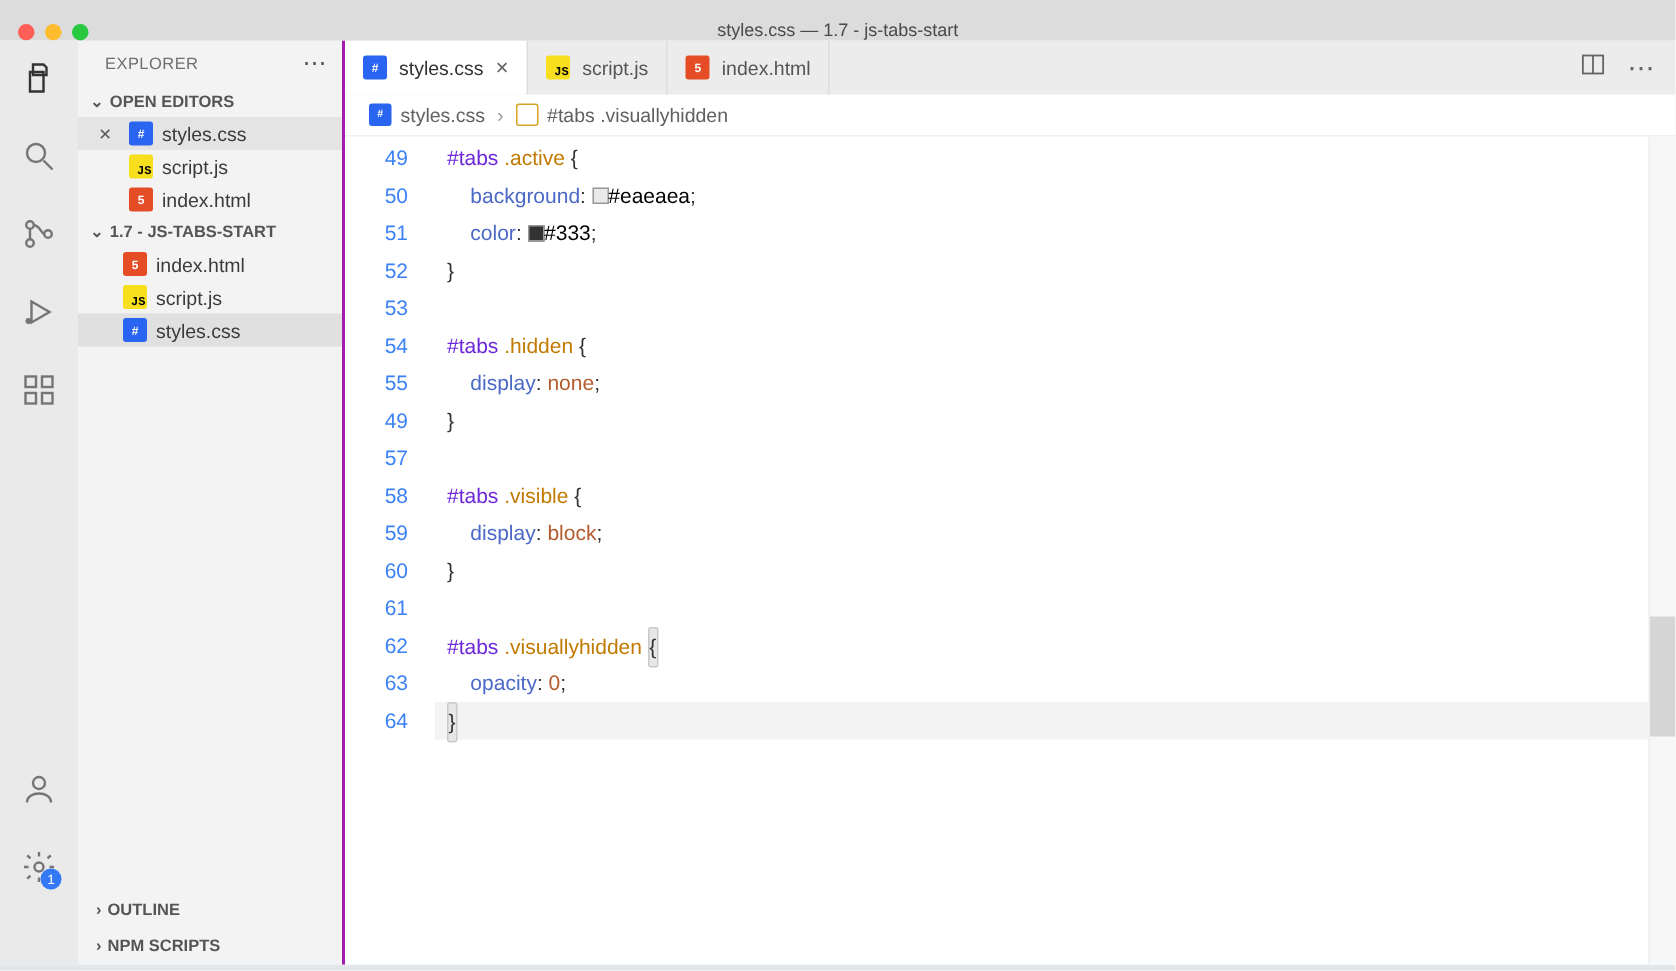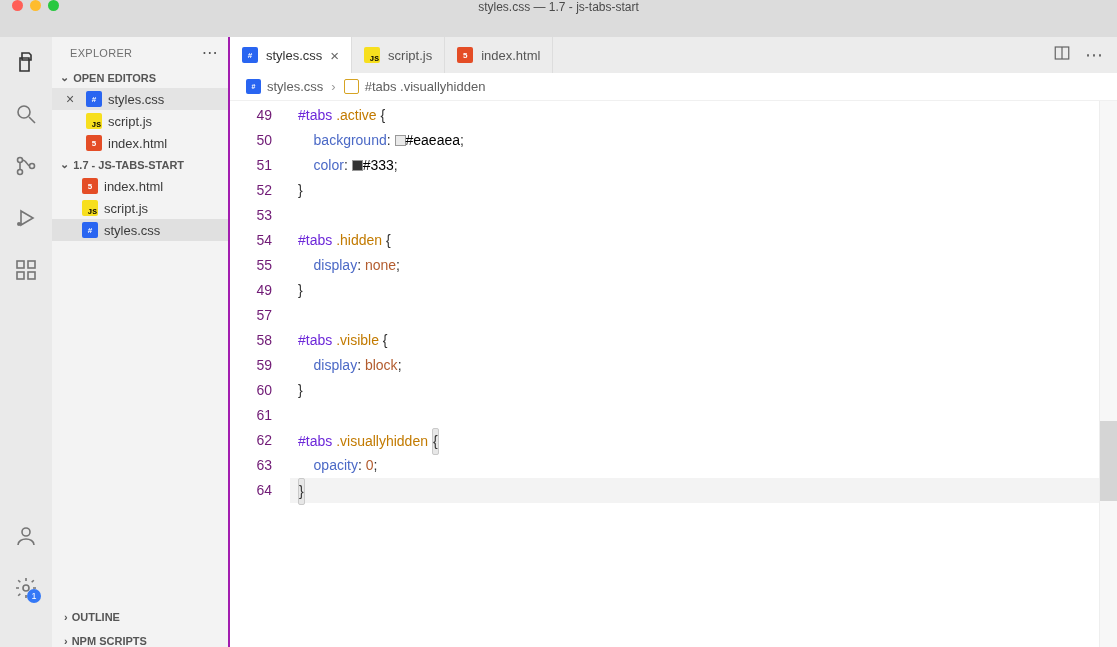--- a/index.html
+++ b/index.html
@@ -1,19 +1,19 @@
 <!DOCTYPE html>
 <html><head>
 <meta charset="utf-8">
 <style>
   * { margin: 0; padding: 0; box-sizing: border-box; font-family: -apple-system, BlinkMacSystemFont, "Segoe UI", sans-serif; }
   body { width: 1117px; height: 647px; background: #f3f3f3; overflow: hidden; position: relative; }
 
   
-  .titlebar { height: 37px; background: #dcdcdc; display: flex; align-items: flex-start; position: relative; }
+  .titlebar { height: 27px; background: #dcdcdc; display: flex; align-items: flex-end; position: relative; }
   .traffic { display: flex; gap: 7px; padding-left: 12px; }
   .traffic span { width: 11px; height: 11px; border-radius: 50%; }
   .tl-close { background: #ff5f57; }
   .tl-min { background: #febc2e; }
   .tl-max { background: #28c840; }
   .titlebar .title { position: absolute; left: 50%; transform: translateX(-50%); font-size: 12px; color: #4a4a4a; }
 
   .main { display: flex; height: 616px; }
 
   
@@ -55,21 +55,21 @@
   .tab-actions svg { width:18px; height:18px; stroke:currentColor; fill:none; stroke-width:1.6;}
 
   .breadcrumb { height:28px; display:flex; align-items:center; gap:8px; padding:0 16px; font-size:13px; color:#606060; border-bottom:1px solid #f0f0f0;}
   .breadcrumb .sep { color:#999;}
   .bc-item { display:flex; align-items:center; gap:6px;}
   .bc-icon { width:15px; height:15px; border-radius:2px; display:flex; align-items:center; justify-content:center; font-size:7px; color:#fff; font-weight:700;}
   .bc-css { background:#2965f1;}
   .bc-sel { width:15px; height:15px; border:1.5px solid #d6a323; border-radius:2px;}
 
   .code-area { flex:1; display:flex; font-family: Menlo, Consolas, monospace; font-size:14px; line-height:25px; overflow:hidden; position:relative;}
-  .gutter { width:60px; text-align:right; color:#701a75; padding-right:18px; padding-top:2px; user-select:none;}
+  .gutter { width:60px; text-align:right; color:#3b82f6; padding-right:18px; padding-top:2px; user-select:none;}
   .code { flex:1; padding-top:2px; white-space:pre; color:#333; position:relative;}
   .code .line { height:25px; padding-left:8px;}
   .code .line.hl { background:#f3f3f3;}
   .tok-id { color:#6d28d9; }
   .tok-class { color:#c27a00; }
   .tok-prop { color:#4b69c6; }
   .tok-punc { color:#333; }
   .tok-val { color:#b35c2e; }
   .tok-hex { color:#000000; }
   .swatch { display:inline-block; width:11px; height:11px; border:1px solid #999; vertical-align:-1px;}

